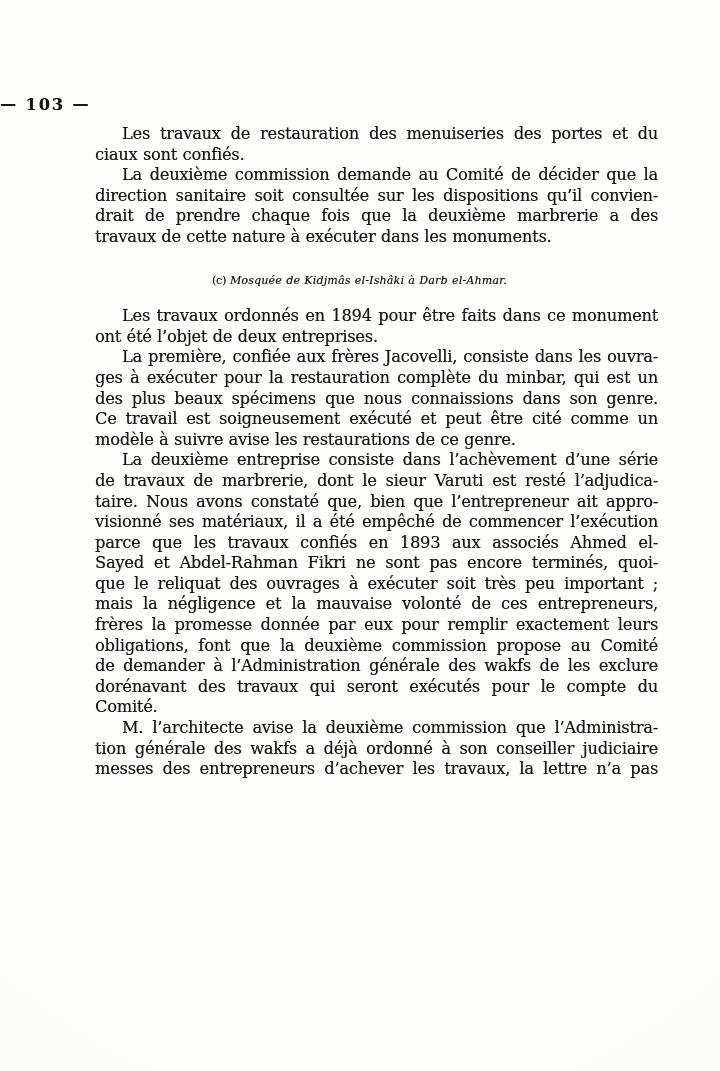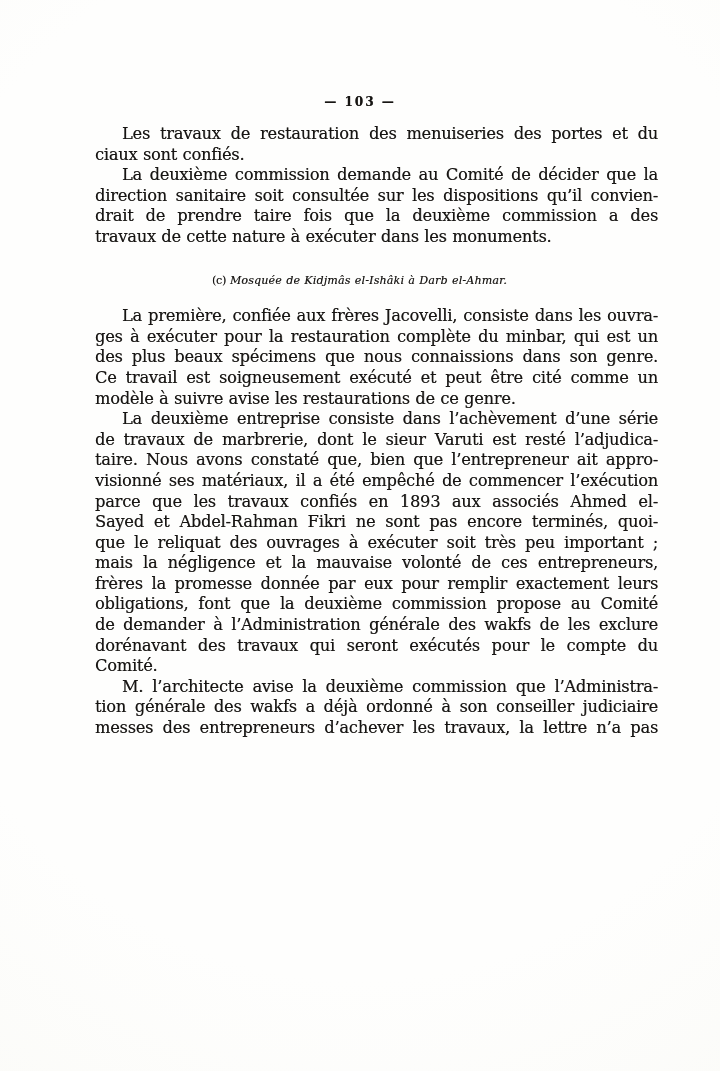--- a/index.html
+++ b/index.html
@@ -16,22 +16,21 @@
       radial-gradient(ellipse 120% 90% at 50% 42%, #fefefd 55%, #fbfbf8 82%, #f4f4f0 100%);
     color: #171513;
     font-family: "DejaVu Serif", "Liberation Serif", serif;
     overflow: hidden;
   }
   .page-number {
     position: absolute;
     top: 95px;
     left: 0;
     width: 720px;
-    text-align: center;
-    font-size: 12px;
+    font-size: 16px;
     font-weight: 700;
     letter-spacing: 2px;
     text-shadow: 0.3px 0.3px 0.5px rgba(20,18,15,0.6);
   }
   .text-block {
     position: absolute;
     left: 95px;
     top: 124px;
     width: 563px;
     font-size: 16.2px;
@@ -67,24 +66,28 @@
 <div class="page">
   <div class="page-number">— 103 —</div>
   <div class="text-block" id="text-block">
       <div class="paragraph">
         <div class="text-line first-line">Les travaux de restauration des menuiseries des portes et du</div>
         <div class="text-line no-stretch">ciaux sont confiés.</div>
       </div>
       <div class="paragraph">
         <div class="text-line first-line">La deuxième commission demande au Comité de décider que la</div>
         <div class="text-line">direction sanitaire soit consultée sur les dispositions qu’il convien-</div>
-        <div class="text-line">drait de prendre taire fois que la deuxième commission a des</div>
+        <div class="text-line">drait de prendre chaque fois que la deuxième marbrerie a des</div>
         <div class="text-line no-stretch">travaux de cette nature à exécuter dans les monuments.</div>
       </div>
       <div class="section-heading"><span class="heading-prefix">(c)</span> <span class="heading-title">Mosquée de Kidjmâs el-Ishâki à Darb el-Ahmar.</span></div>
+      <div class="paragraph">
+        <div class="text-line first-line">Les travaux ordonnés en 1894 pour être faits dans ce monument</div>
+        <div class="text-line no-stretch">ont été l’objet de deux entreprises.</div>
+      </div>
       <div class="paragraph">
         <div class="text-line first-line">La première, confiée aux frères Jacovelli, consiste dans les ouvra-</div>
         <div class="text-line">ges à exécuter pour la restauration complète du minbar, qui est un</div>
         <div class="text-line">des plus beaux spécimens que nous connaissions dans son genre.</div>
         <div class="text-line">Ce travail est soigneusement exécuté et peut être cité comme un</div>
         <div class="text-line no-stretch">modèle à suivre avise les restaurations de ce genre.</div>
       </div>
       <div class="paragraph">
         <div class="text-line first-line">La deuxième entreprise consiste dans l’achèvement d’une série</div>
         <div class="text-line">de travaux de marbrerie, dont le sieur Varuti est resté l’adjudica-</div>

